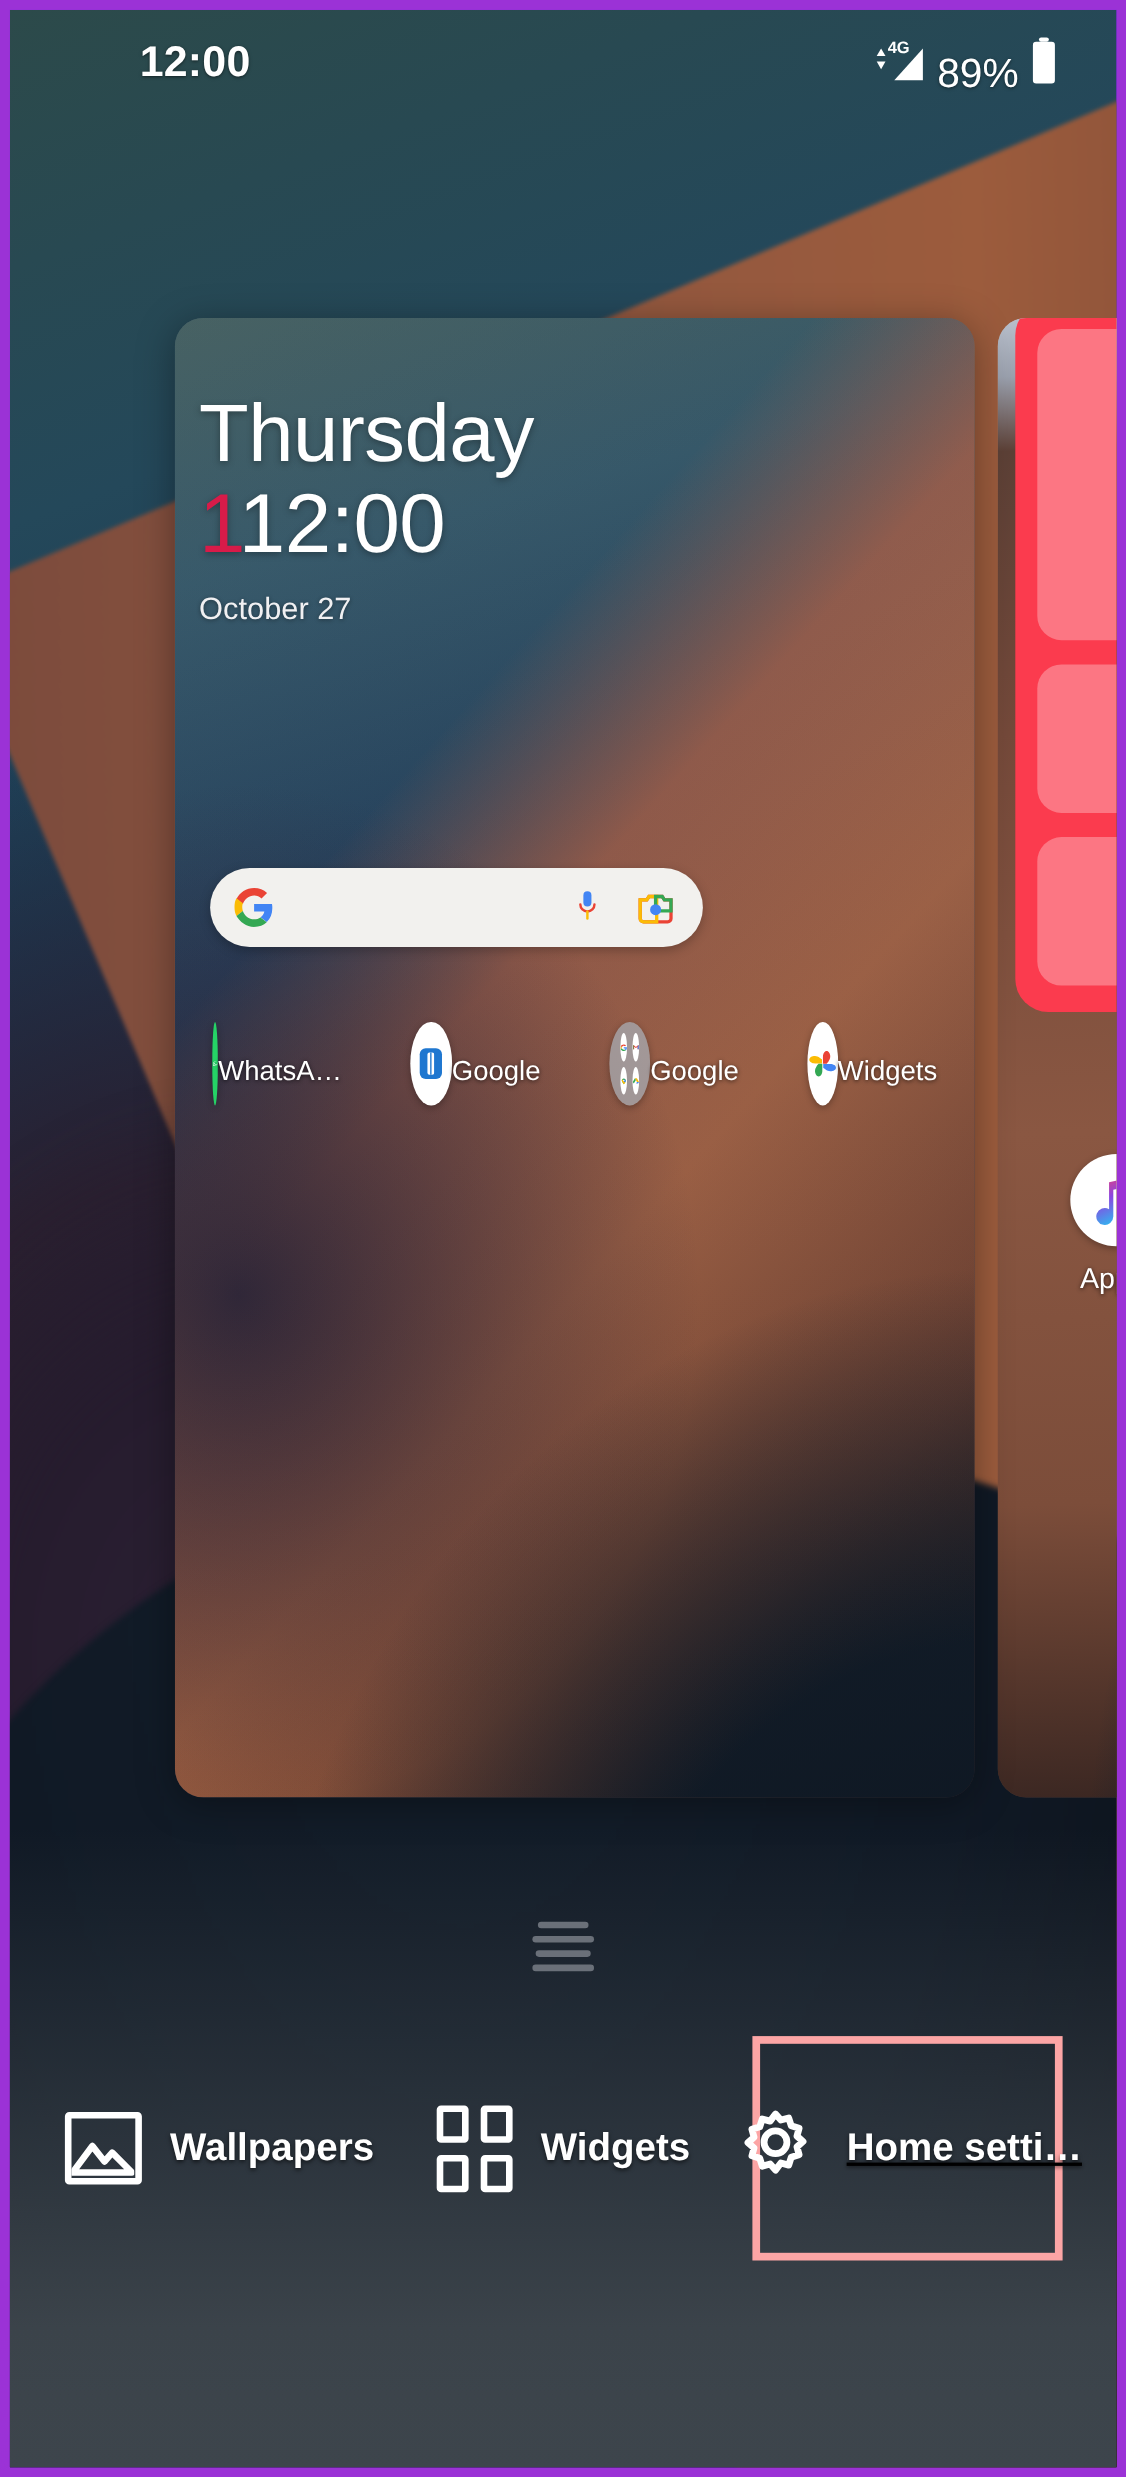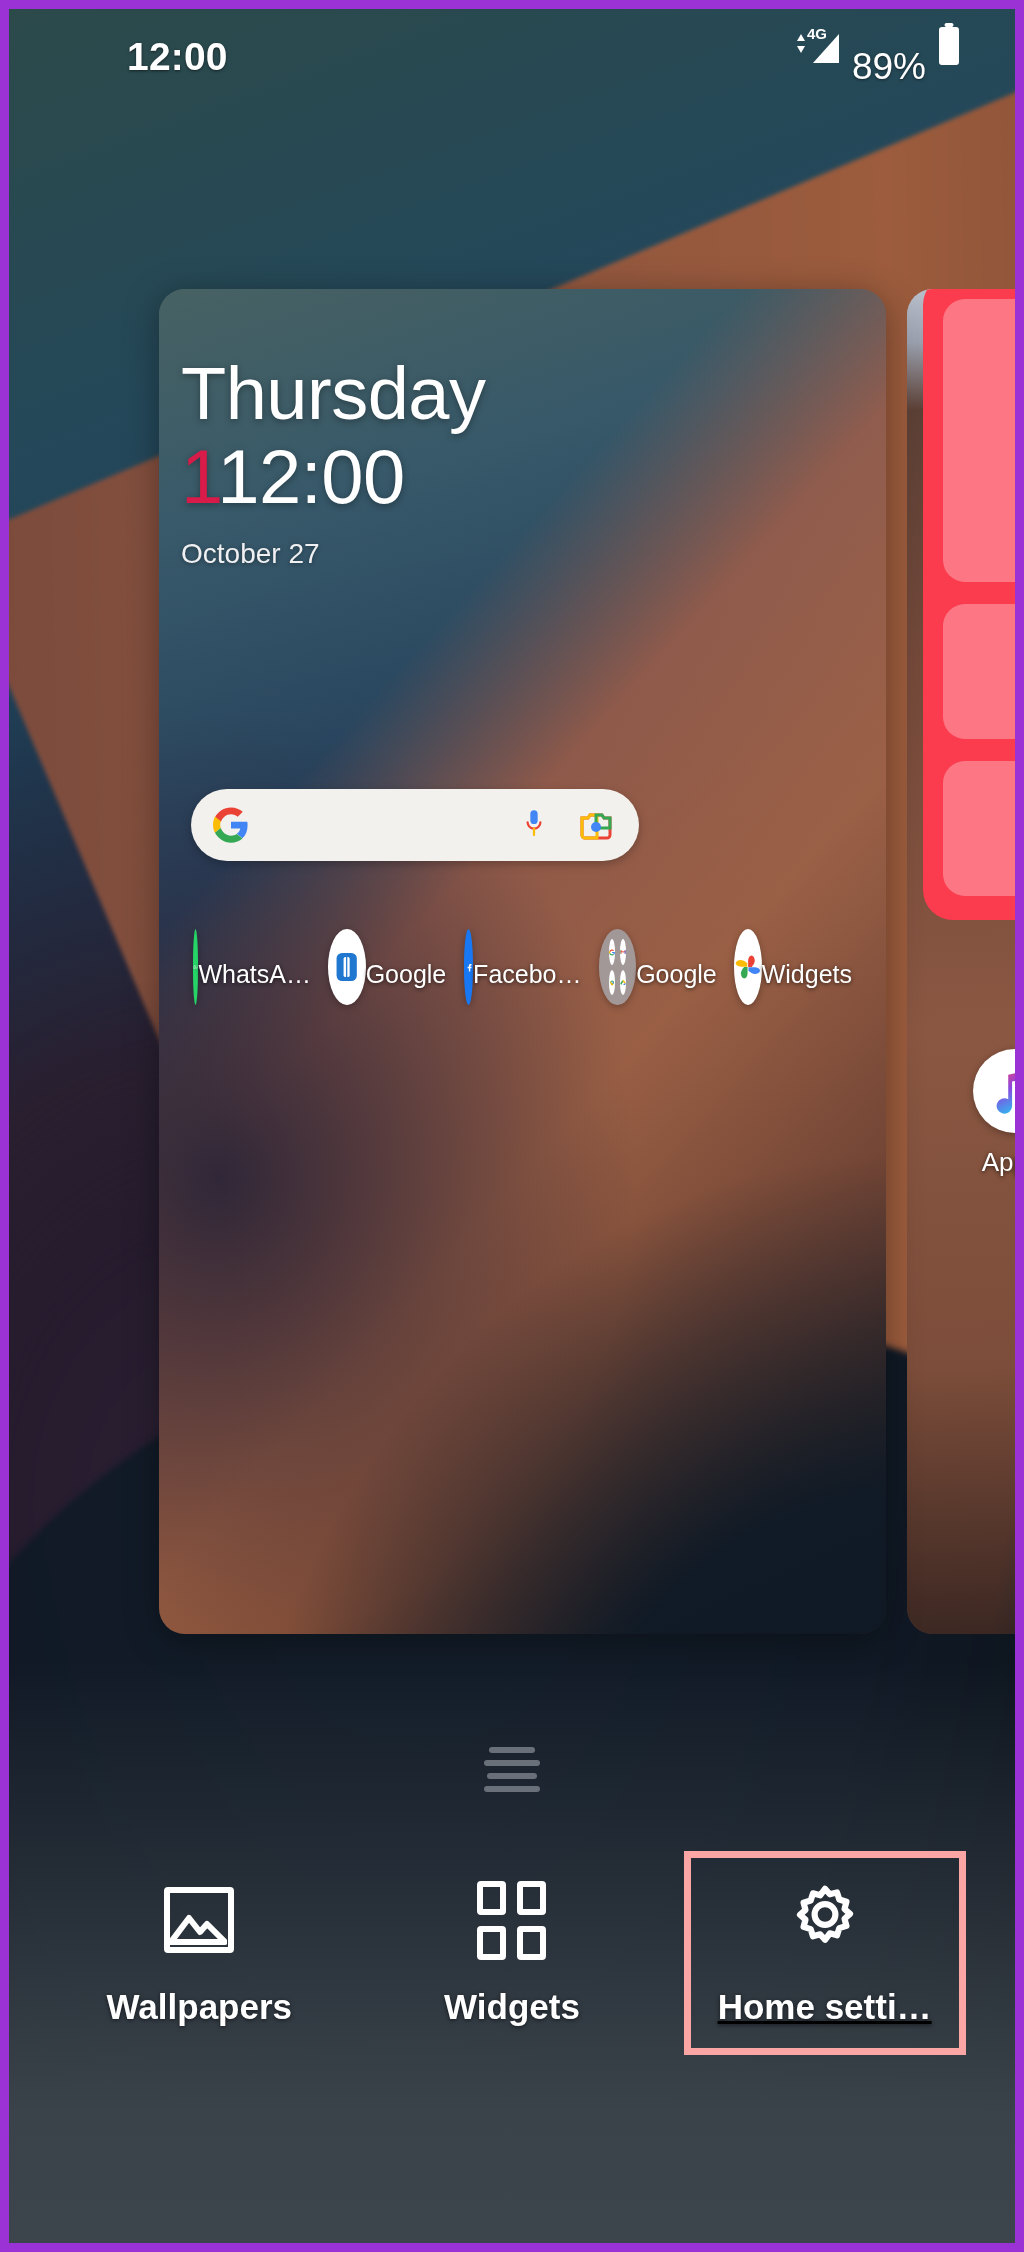--- a/index.html
+++ b/index.html
@@ -56,21 +56,21 @@
   }
 
   
   #statusbar{
     position:absolute; left:0; right:0; top:0; height:96px;
     display:flex; align-items:center; justify-content:space-between;
     padding:0 56px 0 118px; z-index:30; color:#fff;
   }
   #clock-text{ font-size:39px; font-weight:700; letter-spacing:.2px;
     text-shadow:0 1px 3px rgba(0,0,0,.55); }
-  #status-right{ display:flex; align-items:flex-start; gap:13px; }
+  #status-right{ display:flex; align-items:center; gap:13px; }
   .sig-wrap{ position:relative; width:42px; height:40px; }
   .sig-arrows{ position:absolute; left:0; top:7px; width:9px; height:26px; }
   .sig-arrows div{ width:0;height:0;border-left:4.5px solid transparent;border-right:4.5px solid transparent; }
   .sig-up{ border-bottom:7px solid #fff; }
   .sig-dn{ border-top:7px solid #fff; margin-top:5px; }
   .sig-4g{ position:absolute; left:10px; top:-2px; font-size:15px; font-weight:700; }
   .sig-tri{ position:absolute; right:0; bottom:4px;
     width:0;height:0;border-left:26px solid transparent;border-bottom:29px solid #fff; }
   #battery-pct{ font-size:37px; font-weight:400; text-shadow:0 1px 3px rgba(0,0,0,.5);margin-top:19px; }
   .batt{ width:20px; height:38px; border:3px solid #fff; border-radius:3px; position:relative; background:#fff; }
@@ -172,21 +172,21 @@
   #drag-handle span{ display:block; background:#6a7079; border-radius:3px; height:6px; }
   #drag-handle span:nth-child(1){ width:46px; }
   #drag-handle span:nth-child(2){ width:56px; }
   #drag-handle span:nth-child(3){ width:50px; }
   #drag-handle span:nth-child(4){ width:56px; }
 
   #action-bar{
     position:absolute; left:0; right:0; top:1842px; height:208px; z-index:25;
     display:flex; align-items:flex-start; justify-content:space-around; padding:0 34px;
   }
-  .act{ width:282px; height:204px; display:flex; flex-direction:column;
+  .act{ width:282px; height:204px; display:flex; 
     align-items:center; justify-content:center; gap:26px; }
   .act-ic{ height:82px; display:flex; align-items:center; justify-content:center; }
   .act-label{ font-size:35px; font-weight:700; color:#fff;
     text-shadow:0 1px 4px rgba(0,0,0,.6); white-space:nowrap; }
   #act-home-settings{ border:7px solid #fca5a5;text-decoration:underline; }
 
   .wp-ic{ width:70px; height:66px; border:6px solid #fff; border-radius:4px; position:relative; overflow:hidden; }
   .wg-ic{ display:grid; grid-template-columns:repeat(2,1fr); gap:11px; }
   .wg-ic i{ display:block; width:29px; height:34px; border:6px solid #fff; border-radius:4px; }
 </style>
@@ -296,28 +296,20 @@
           <svg viewBox="0 0 48 48" width="54" height="54" aria-hidden="true">
             <rect x="11" y="6" width="26" height="36" rx="7" fill="#1f77d0"></rect>
             <rect x="20" y="11" width="8" height="26" rx="2.5" fill="#fff"></rect>
             <rect x="28" y="11" width="2.5" height="26" fill="#1f77d0"></rect>
             <path d="M24 11v26" stroke="#1f77d0" stroke-width="1.6"></path>
           </svg>
         </div>
         <div class="app-label">Google</div>
       </div>
 
-      <div class="app">
-        <div class="app-ic ic-fb">
-          <svg viewBox="0 0 32 32" width="50" height="50" aria-hidden="true">
-            <path fill="#fff" d="M20.8 31V19.9h3.8l.6-4.4h-4.4v-2.8c0-1.3.4-2.1 2.2-2.1h2.3V6.6c-.4-.1-1.8-.2-3.4-.2-3.4 0-5.7 2-5.7 5.8v3.3H12v4.4h4.2V31h4.6z"></path>
-          </svg>
-        </div>
-        <div class="app-label">Facebo…</div>
-      </div>
 
       <div class="app">
         <div class="app-ic ic-folder">
           <div class="folder-grid">
             <div>
               <svg viewBox="0 0 48 48" width="21" height="21" aria-hidden="true">
                 <path fill="#EA4335" d="M24 9.5c3.5 0 6.6 1.2 9 3.6l6.7-6.7C35.6 2.6 30.2.5 24 .5 14.6.5 6.5 5.9 2.6 13.8l7.8 6.1C12.3 14 17.6 9.5 24 9.5z"></path>
                 <path fill="#4285F4" d="M46.1 24.5c0-1.6-.1-3.2-.4-4.7H24v9h12.4c-.5 2.9-2.2 5.4-4.7 7l7.6 5.9c4.4-4.1 6.8-10.1 6.8-17.2z"></path>
                 <path fill="#FBBC05" d="M10.4 28.1c-.5-1.5-.8-3-.8-4.6s.3-3.2.8-4.6l-7.8-6.1C.9 16 0 19.9 0 23.5s.9 7.5 2.6 10.7l7.8-6.1z"></path>
                 <path fill="#34A853" d="M24 47.5c6.2 0 11.5-2 15.3-5.6l-7.6-5.9c-2.1 1.4-4.8 2.3-7.7 2.3-6.4 0-11.7-4.5-13.6-10.2l-7.8 6.1C6.5 41.1 14.6 47.5 24 47.5z"></path>

